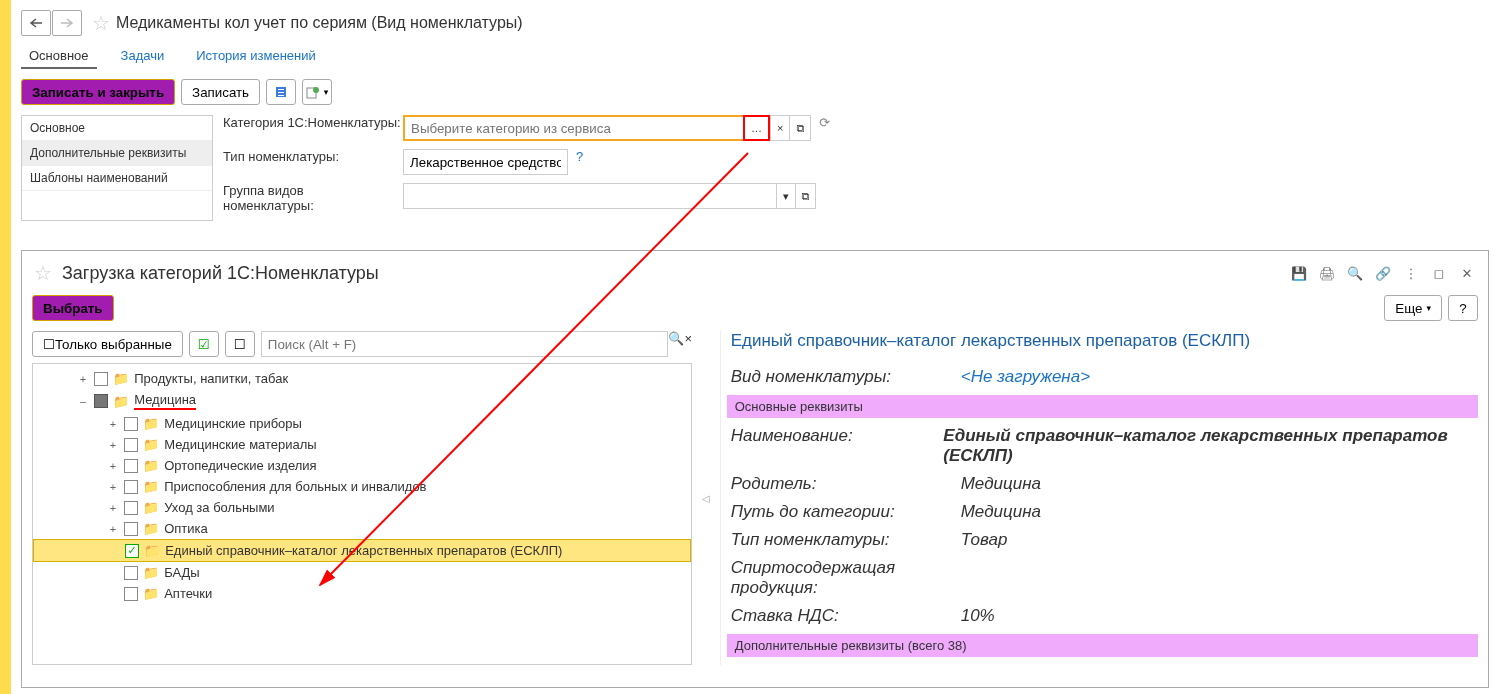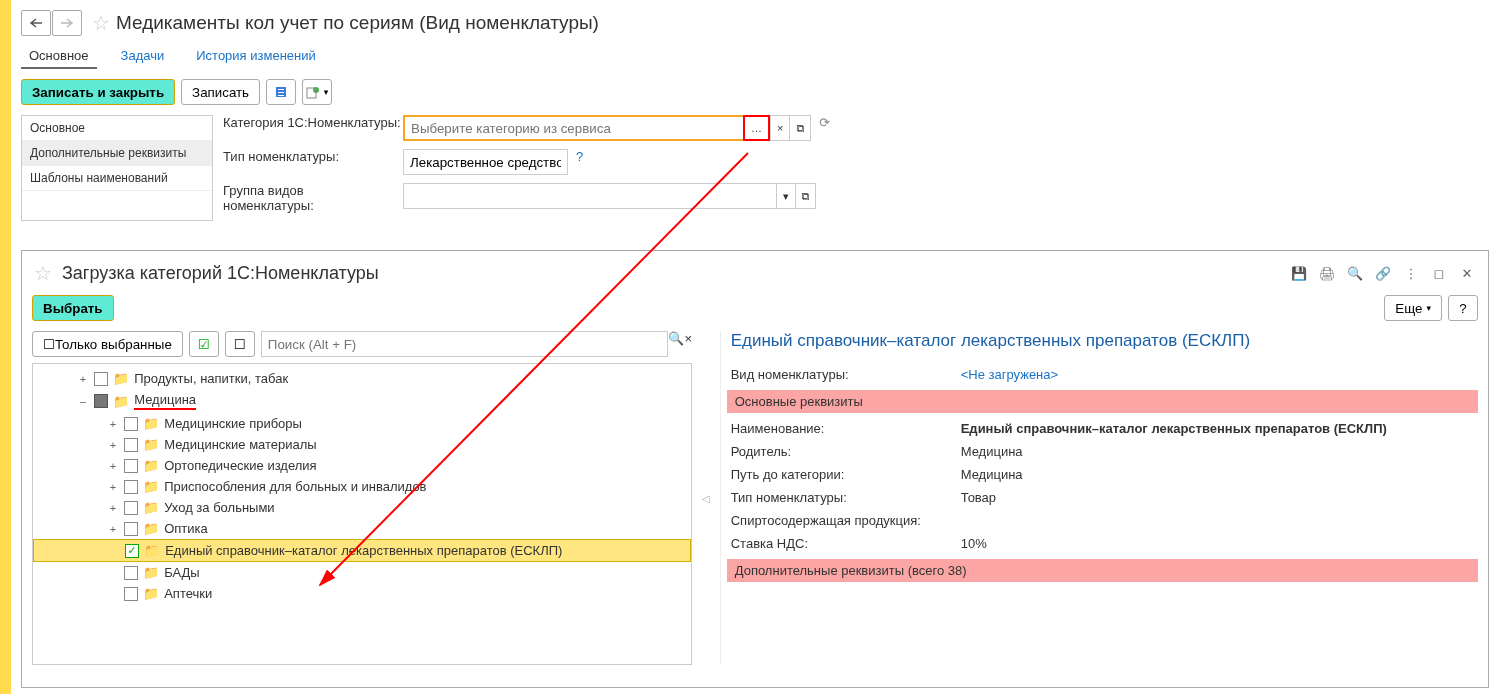--- a/index.html
+++ b/index.html
@@ -4,29 +4,29 @@
 <style>
   * { box-sizing: border-box; margin: 0; padding: 0; font-family: Arial, sans-serif; }
   body { background: #fff; font-size: 13px; color: #333; position: relative; width: 1495px; height: 694px; overflow: hidden; }
   .yellow-stripe { position: absolute; left: 0; top: 0; width: 11px; height: 694px; background: #ffdb4d; }
   .main { position: absolute; left: 11px; top: 0; right: 0; }
 
   .top-header { display: flex; align-items: center; padding: 10px 10px 8px; }
   .nav-btn { width: 30px; height: 26px; border: 1px solid #aaa; background: #fff; margin-right: 1px; display: inline-flex; align-items: center; justify-content: center; cursor: pointer; border-radius: 2px; }
   .nav-btn + .nav-btn { margin-right: 8px; }
   .star { color: #ccc; font-size: 20px; margin: 0 6px 0 2px; }
-  .page-title { font-size: 19px; font-weight: 400; }
+  .page-title { font-size: 16px; font-weight: 400; }
 
   .tabs { display: flex; padding: 0 10px 10px 10px; gap: 16px; }
   .tab { padding: 4px 8px; cursor: pointer; color: #1a73c7; font-size: 13px; }
   .tab.active { color: #333; border-bottom: 2px solid #666; }
 
   .toolbar { display: flex; padding: 0 10px 10px; gap: 6px; align-items: center; }
   .btn { border: 1px solid #aaa; padding: 4px 10px; background: #fff; cursor: pointer; border-radius: 3px; height: 26px; display: inline-flex; align-items: center; }
-  .btn-yellow { background: #5eead4; border-color: #d4a000; font-weight: bold; }
+  .btn-yellow { background: #a21caf; border-color: #d4a000; font-weight: bold; }
   .btn-icon { width: 30px; justify-content: center; padding: 0; }
   .dropdown-caret { margin-left: 4px; font-size: 9px; }
 
   .form-area { display: flex; padding: 0 10px; }
   .sidebar-list { width: 192px; border: 1px solid #ccc; }
   .sidebar-item { padding: 5px 8px; border-bottom: 1px solid #eee; cursor: pointer; font-size: 12px; }
   .sidebar-item.active { background: #eee; }
   .form-fields { margin-left: 10px; flex: 1; }
   .field-row { display: flex; align-items: flex-start; margin-bottom: 8px; }
   .field-label { width: 180px; font-size: 13px; }
@@ -58,25 +58,25 @@
   .indent2 { padding-left: 74px; }
   .expander { width: 12px; font-size: 11px; color: #666; text-align: center; }
   .chk { width: 14px; height: 14px; border: 1px solid #888; display: inline-flex; align-items: center; justify-content: center; font-size: 11px; background:#fff; }
   .chk.green { border-color: #0a0; color: #0a0; }
   .chk.filled { background: #777; border-color:#555; }
   .folder { color: #e6a817; }
   .red-underline { border-bottom: 2px solid red; padding-bottom: 1px; }
 
   .details-panel { flex: 1; border-left: 1px solid #eee; padding-left: 10px; overflow-y: scroll; }
   .details-title { color: #1a5fa8; font-size: 17px; margin-bottom: 12px; }
-  .details-row { display: flex; padding: 4px 0; font-size: 13px; }
+  .details-row { display: flex; padding: 4px 0; font-size: 17px; font-style: italic; }
   .details-label { width: 230px; }
   .details-value {}
   .details-value.link { color: #1a73c7; }
-  .section-header { background: #fca5a5; padding: 4px 8px; margin: 4px -4px; font-size: 13px; }
+  .section-header { background: #f0abfc; padding: 4px 8px; margin: 4px -4px; font-size: 13px; }
 
   .arrow-overlay { position: absolute; pointer-events: none; }
 </style>
 </head>
 <body>
 
 <div class="yellow-stripe"></div>
 <div class="main">
 
   <div class="top-header">

